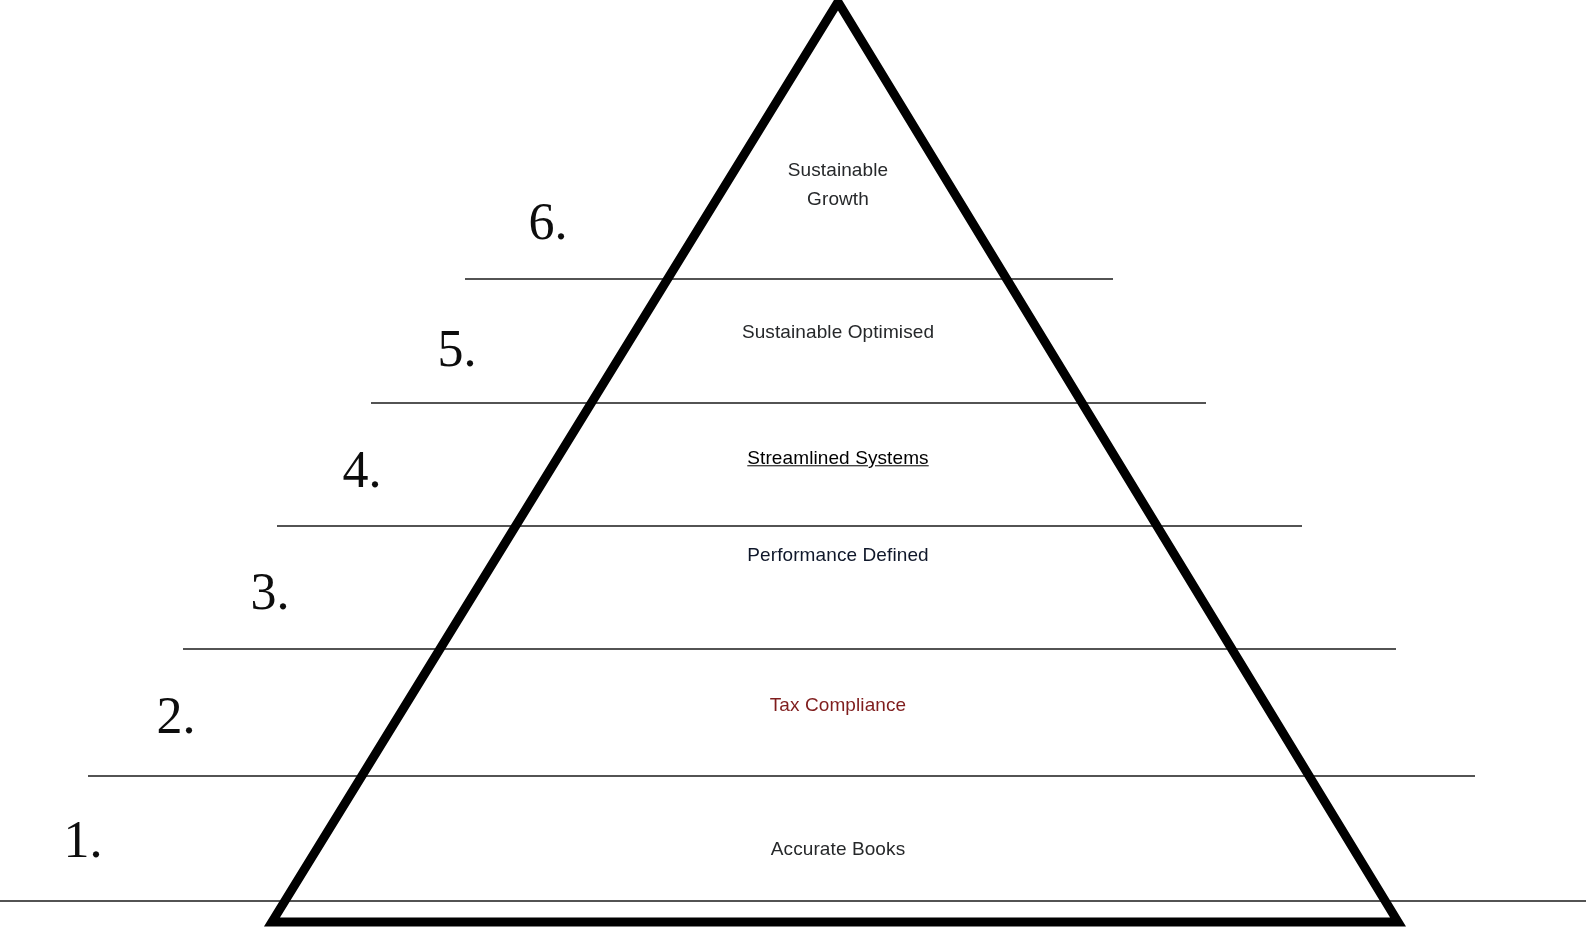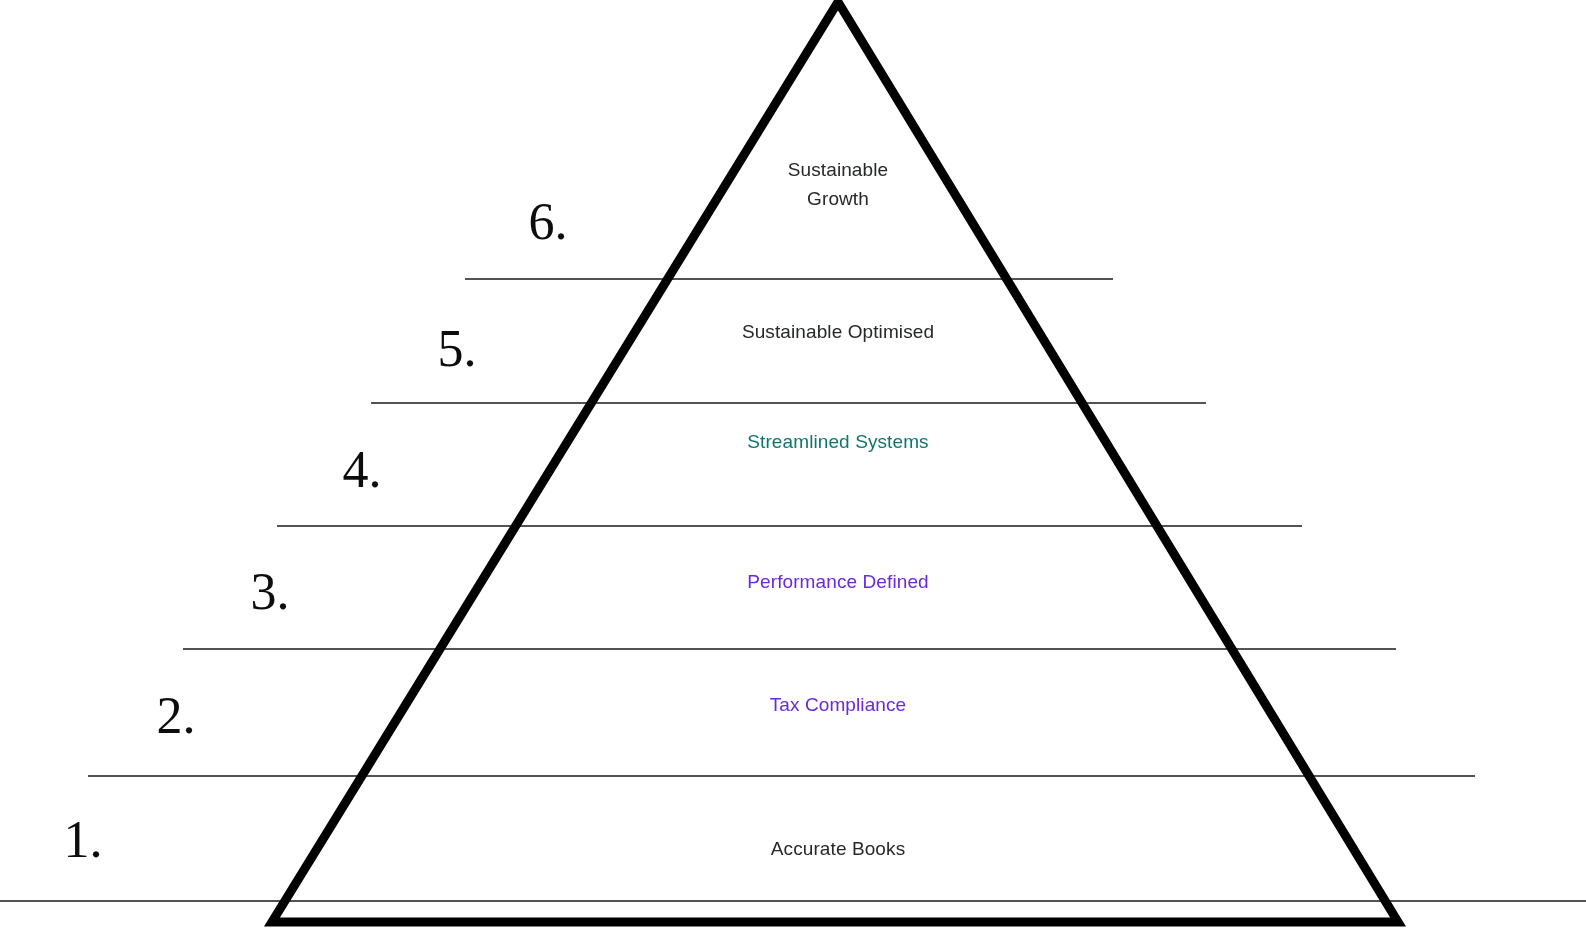--- a/index.html
+++ b/index.html
@@ -64,23 +64,23 @@
       </g>
     <g id="pyramid-group">
         <polygon points="838,2 1398,922 272,922" fill="none" stroke="#000000" stroke-width="9" stroke-linejoin="miter" stroke-miterlimit="10"></polygon>
       </g>
   </svg>
 
   <div id="label-layer">
       <div class="tier-label" style="left: 838px; top: 184px; color: rgb(38, 40, 42);">Sustainable
 Growth</div>
       <div class="tier-label" style="left: 838px; top: 332px; color: rgb(38, 40, 42);">Sustainable Optimised</div>
-      <div class="tier-label" style="left: 838px; top: 442px; color: #0f766e;">Streamlined Systems</div>
-      <div class="tier-label" style="left: 838px; top: 582px; color: #6d28d9; text-align: center;">Performance Defined</div>
-      <div class="tier-label" style="left: 838px; top: 705px; color: #6d28d9;">Tax Compliance</div>
+      <div class="tier-label" style="left: 838px; top: 458px; color: #000000; text-decoration: underline;">Streamlined Systems</div>
+      <div class="tier-label" style="left: 838px; top: 555px; color: #0f172a; text-align: center;">Performance Defined</div>
+      <div class="tier-label" style="left: 838px; top: 705px; color: #7f1d1d;">Tax Compliance</div>
       <div class="tier-label" style="left: 838px; top: 829px; color: rgb(38, 40, 42); margin-top: 20px;">Accurate Books</div>
     </div>
   <div id="number-layer">
       <div class="tier-number" style="left: 548px; top: 222px; color: rgb(13, 13, 13);">6.</div>
       <div class="tier-number" style="left: 457px; top: 349px; color: rgb(13, 13, 13);">5.</div>
       <div class="tier-number" style="left: 362px; top: 470px; color: rgb(13, 13, 13);">4.</div>
       <div class="tier-number" style="left: 270px; top: 592px; color: rgb(13, 13, 13);">3.</div>
       <div class="tier-number" style="left: 176px; top: 716px; color: rgb(13, 13, 13);">2.</div>
       <div class="tier-number" style="left: 83px; top: 840px; color: rgb(13, 13, 13);">1.</div>
     </div>

